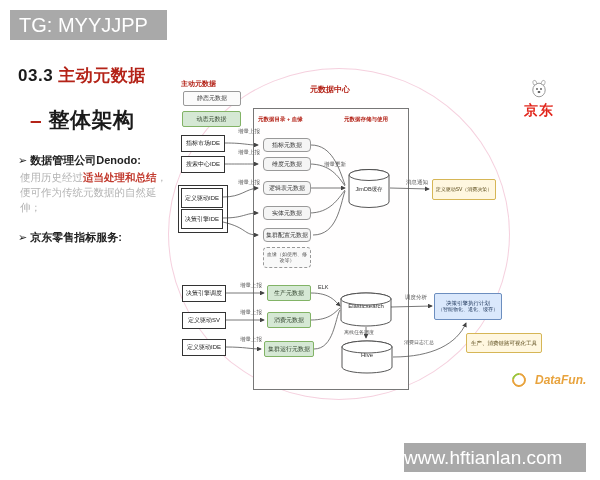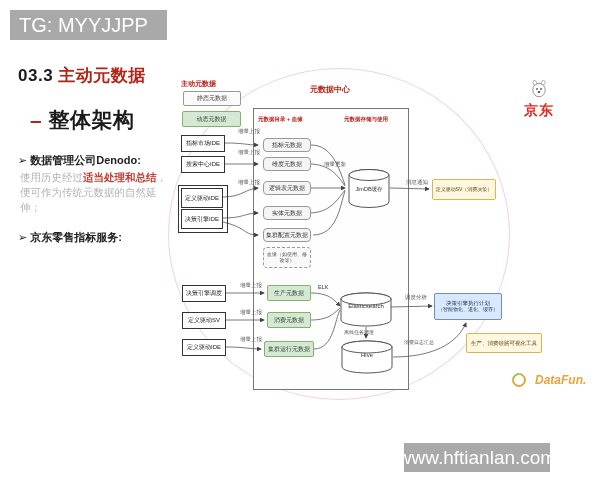--- a/index.html
+++ b/index.html
@@ -2,21 +2,21 @@
 <html><head>
 <meta charset="utf-8">
 <style>
   html,body{margin:0;padding:0;}
   body{font-family:"Liberation Sans","DejaVu Sans",sans-serif;background:#fff;}
   #stage{position:relative;width:600px;height:480px;background:#fff;overflow:hidden;}
 
   
   .banner{position:absolute;background:#a9a9a9;color:#fff;display:flex;align-items:center;}
   #banner-top{left:10px;top:10px;width:148px;height:30px;font-size:20px;padding-left:9px;}
-  #banner-bottom{left:404px;top:443px;width:146px;height:29px;font-size:19px;justify-content:center;}
+  #banner-bottom{left:404px;top:443px;width:182px;height:29px;font-size:19px;}
 
   
   #title{position:absolute;left:18px;top:64px;font-size:17px;font-weight:bold;color:#1a1a1a;letter-spacing:.5px;}
   #subtitle{position:absolute;left:30px;top:106px;font-size:21px;font-weight:bold;color:#1a1a1a;letter-spacing:.5px;}
   .red{color:#b42318;}
   .bullet-head{position:absolute;left:18px;font-size:11px;font-weight:bold;color:#222;}
   .bullet-body{position:absolute;left:20px;width:152px;font-size:10.5px;line-height:1.45;color:#b3b3b3;}
   .bullet-body .em{color:#c23b2f;font-weight:bold;}
 
   

